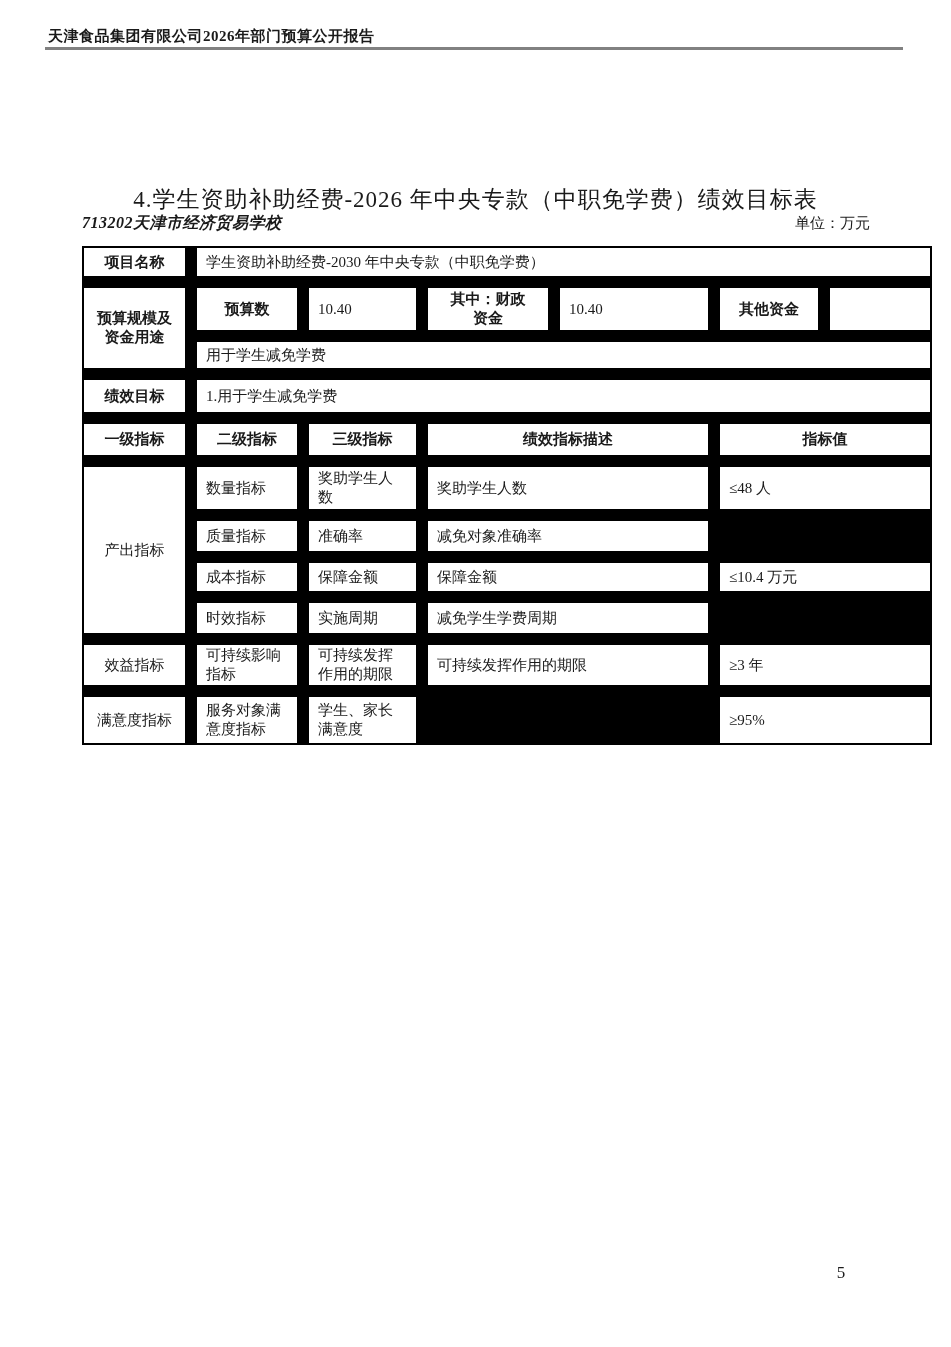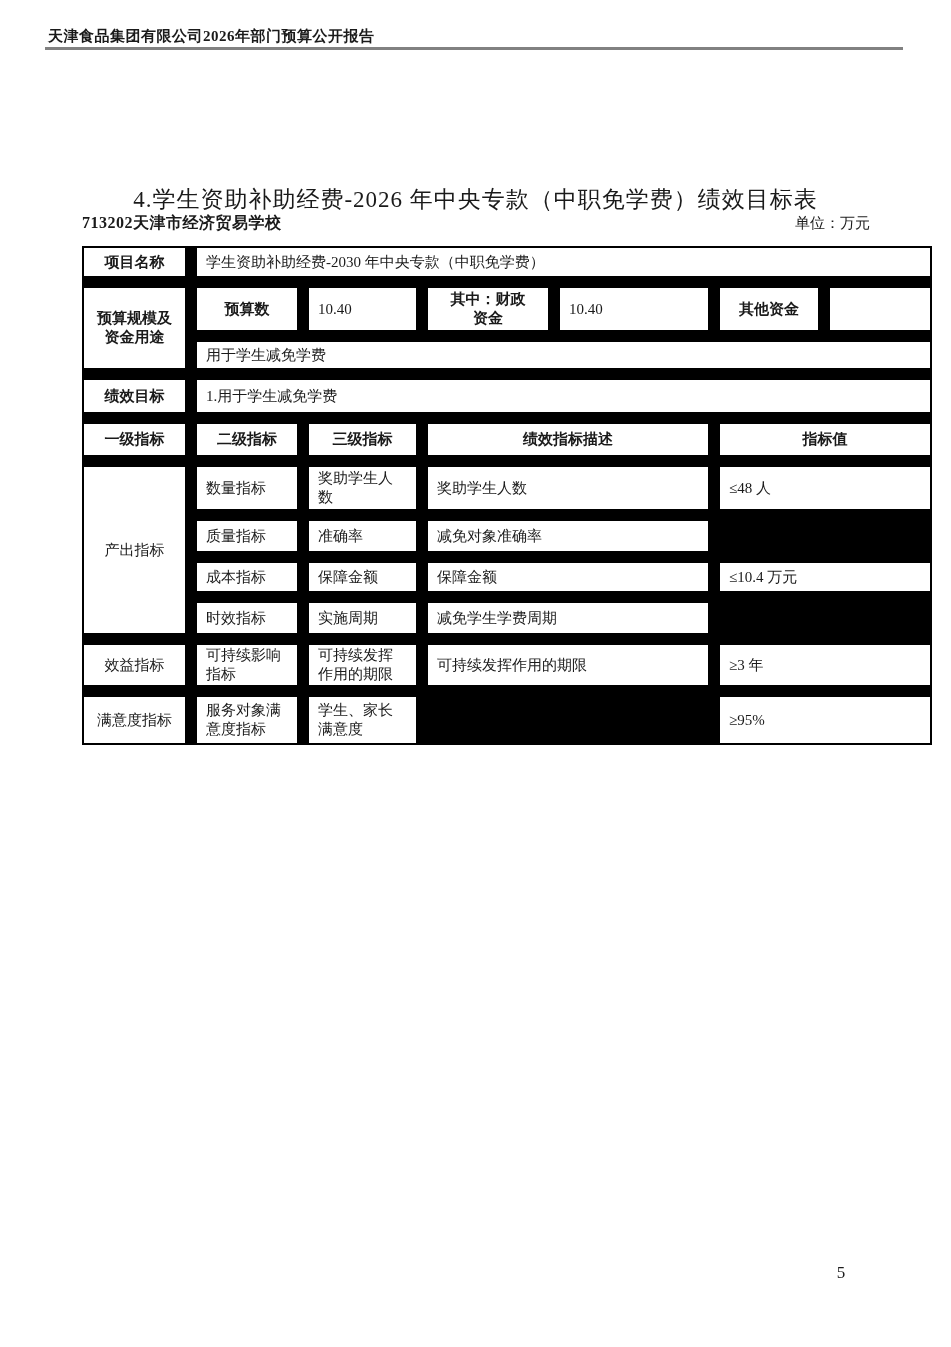--- a/index.html
+++ b/index.html
@@ -22,21 +22,21 @@
   }
   .title{
     position:absolute;left:0;top:177px;width:951px;
     text-align:center;font-size:23px;line-height:30px;
     letter-spacing:1px;white-space:nowrap;margin-top:8px;
   }
   .subrow{
     position:absolute;left:82px;top:213px;width:788px;
     display:flex;justify-content:space-between;align-items:baseline;
   }
-  .school{font-size:16px;font-weight:bold;letter-spacing:.5px;}
+  .school{font-size:16px;font-weight:bold;letter-spacing:.5px;font-style:italic;}
   .unit{font-size:15px;}
   .ptable{
     position:absolute;left:82px;top:246px;
     display:grid;
     grid-template-columns:101px 100px 107px 120px 148px 98px 100px;
     grid-template-rows:28px 42px 26px 32px 31px 42px 30px 28px 30px 40px 46px;
     gap:12px;
     background:#000;
     border:2px solid #000;
   }

